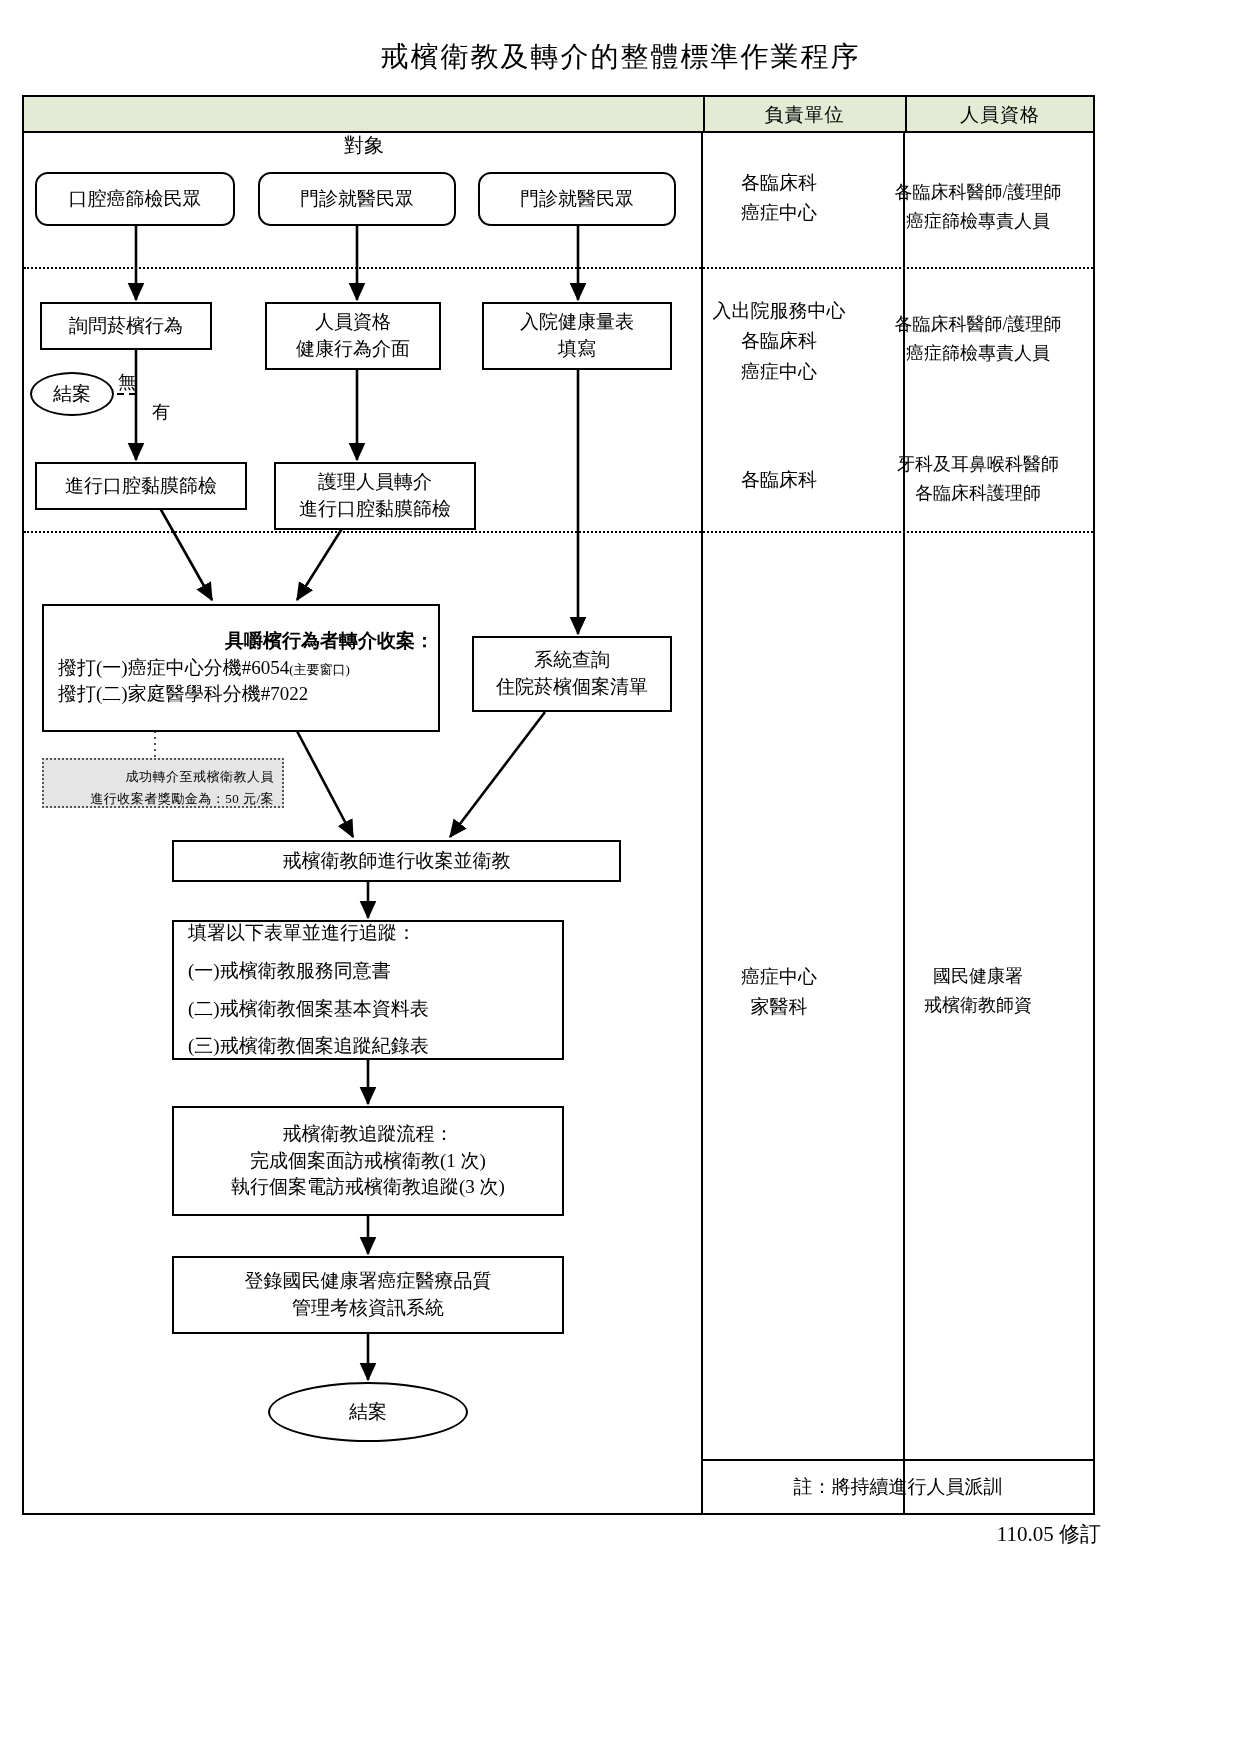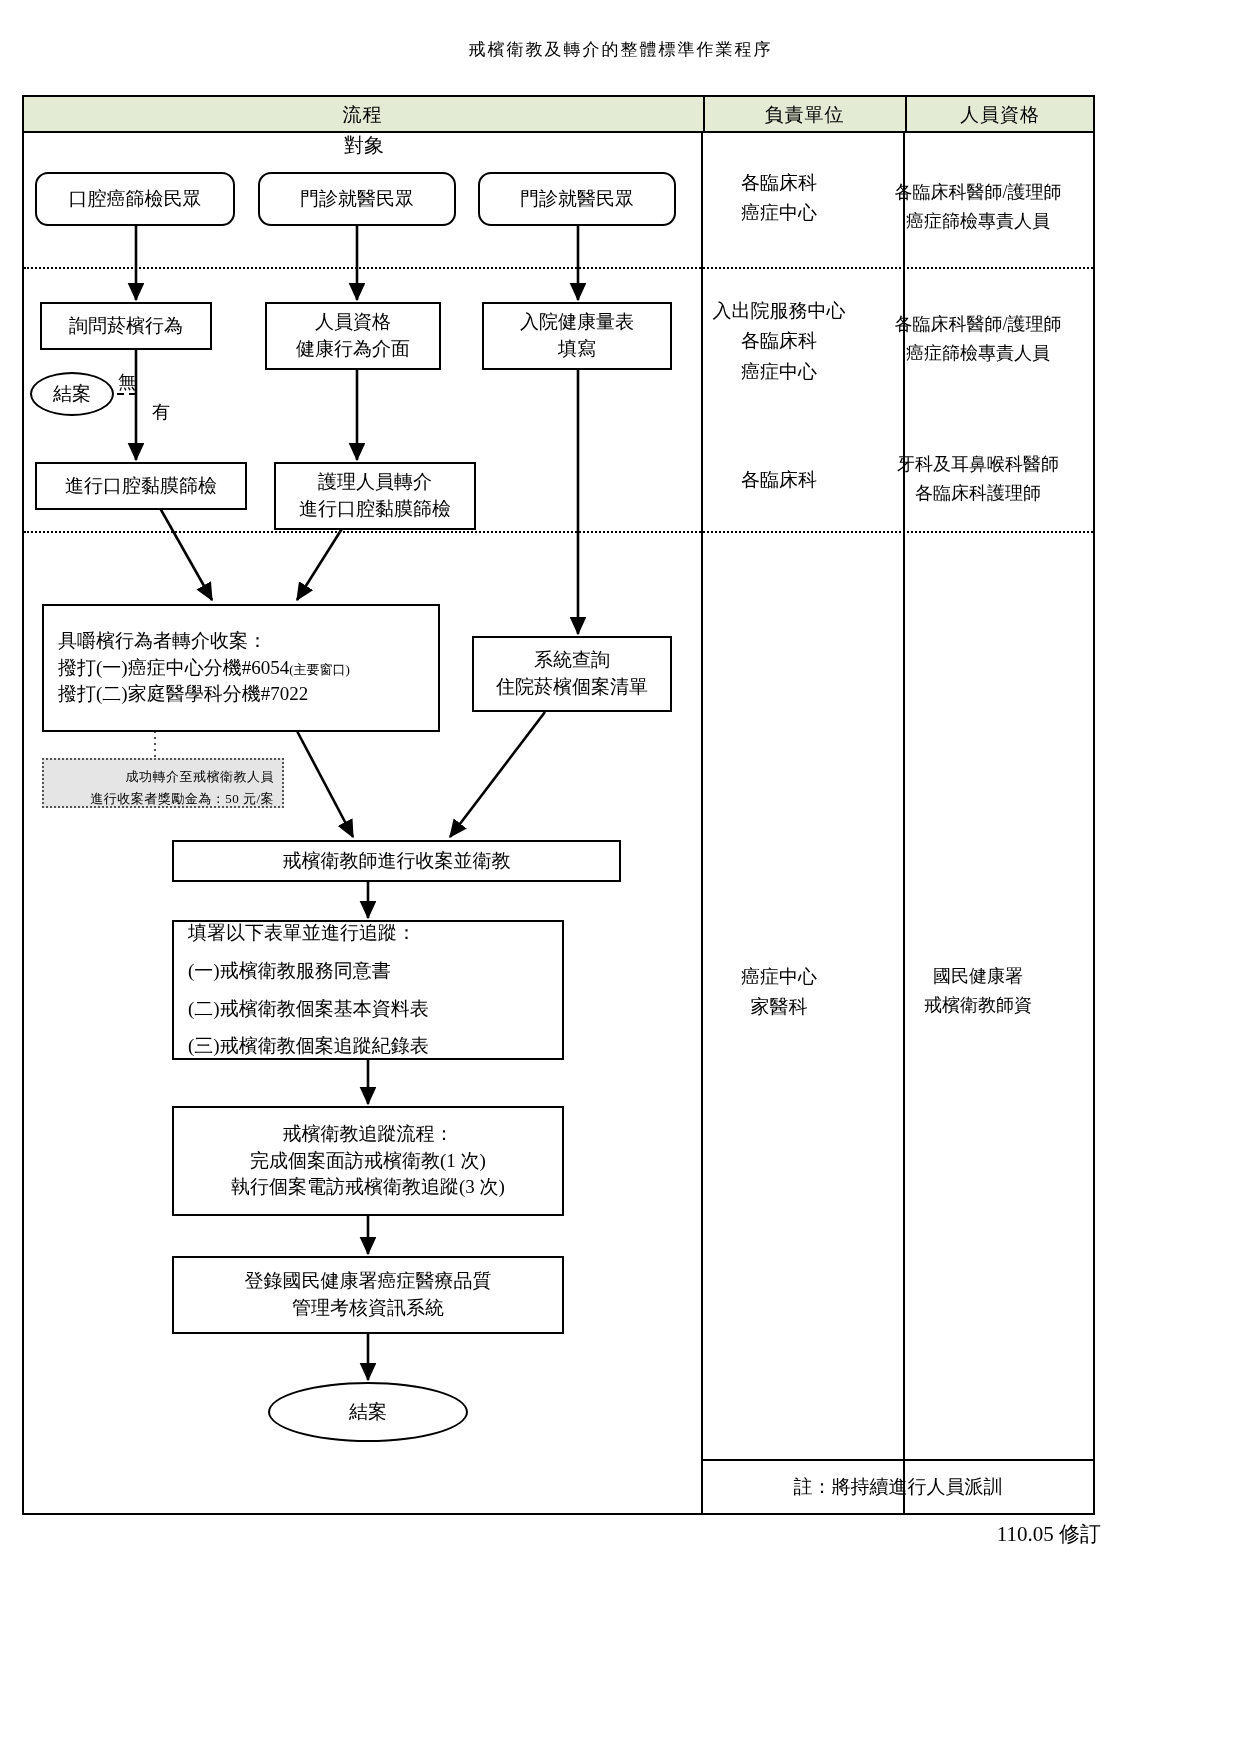--- a/index.html
+++ b/index.html
@@ -20,21 +20,21 @@
     overflow: hidden;
   }
 
   
   #doc-title {
     position: absolute;
     left: 0;
     top: 38px;
     width: 1241px;
     text-align: center;
-    font-size: 17px;
+    font-size: 28px;
     letter-spacing: 2px;
     font-family: Liberation Sans, sans-serif;
   }
 
   
   #frame {
     position: absolute;
     left: 22px;
     top: 95px;
     width: 1073px;
@@ -184,21 +184,20 @@
 </head>
 <body>
 
 <div id="page">
 
   <div id="doc-title">戒檳衛教及轉介的整體標準作業程序</div>
 
   <div id="frame">
 
     <div id="header-band">
-      <div class="hdr-cell" id="hdr-flow">流程</div>
       <div class="hdr-cell" id="hdr-unit">負責單位</div>
       <div class="hdr-cell" id="hdr-qual">人員資格</div>
     </div>
 
     <div class="vsep" id="vsep1"></div>
     <div class="vsep" id="vsep2"></div>
 
     <div class="lane-div" style="top:170px;"></div>
     <div class="lane-div" style="top:434px;"></div>
 
@@ -282,21 +281,21 @@
   <div class="node" style="left:35px;top:462px;width:212px;height:48px;">
     <span>進行口腔黏膜篩檢</span>
   </div>
 
   <div class="node" style="left:274px;top:462px;width:202px;height:68px;">
     <span>護理人員轉介</span>
     <span>進行口腔黏膜篩檢</span>
   </div>
 
   <div class="node left" style="left:42px;top:604px;width:398px;height:128px;justify-content:center;">
-    <div style="width:100%;text-align:left;">具嚼檳行為者轉介收案：</div>
+    <div style="width:100%;text-align:right;font-weight:bold;">具嚼檳行為者轉介收案：</div>
     <div style="width:100%;">
       <span>撥打(一)癌症中心分機#6054</span><span class="small">(主要窗口)</span>
     </div>
     <div style="width:100%;">撥打(二)家庭醫學科分機#7022</div>
   </div>
 
   <div class="node" style="left:472px;top:636px;width:200px;height:76px;">
     <span>系統查詢</span>
     <span>住院菸檳個案清單</span>
   </div>

